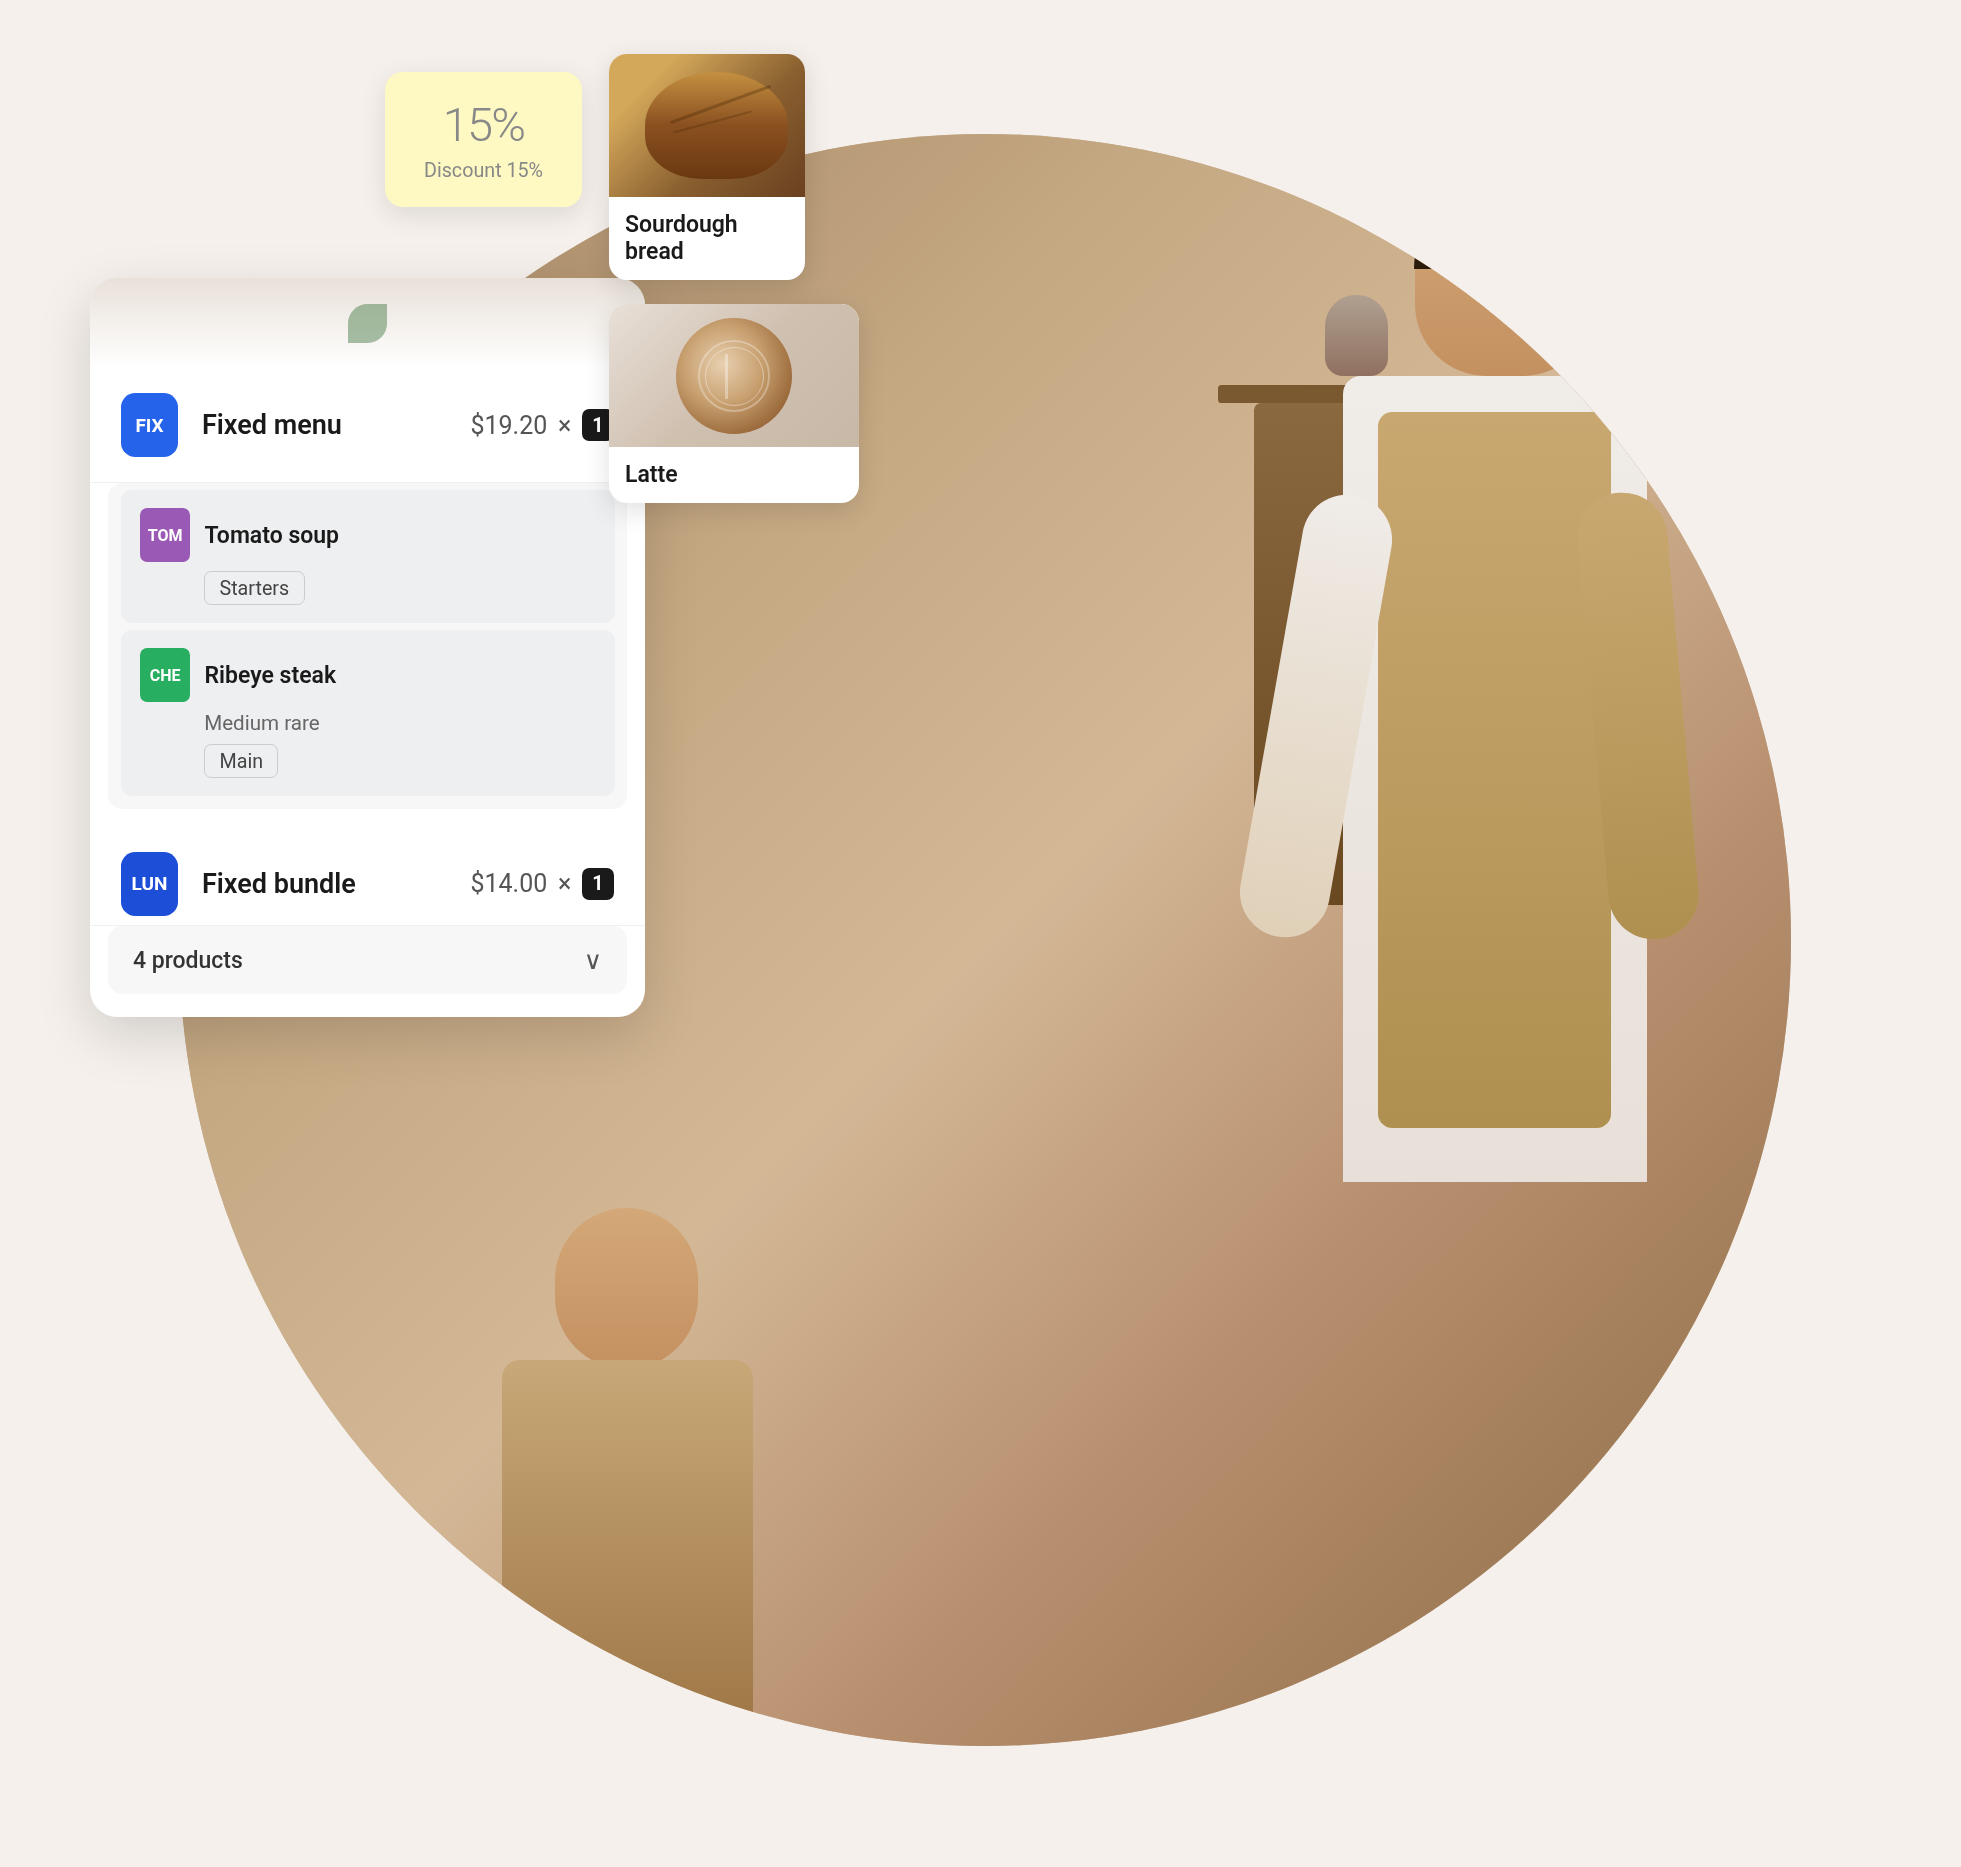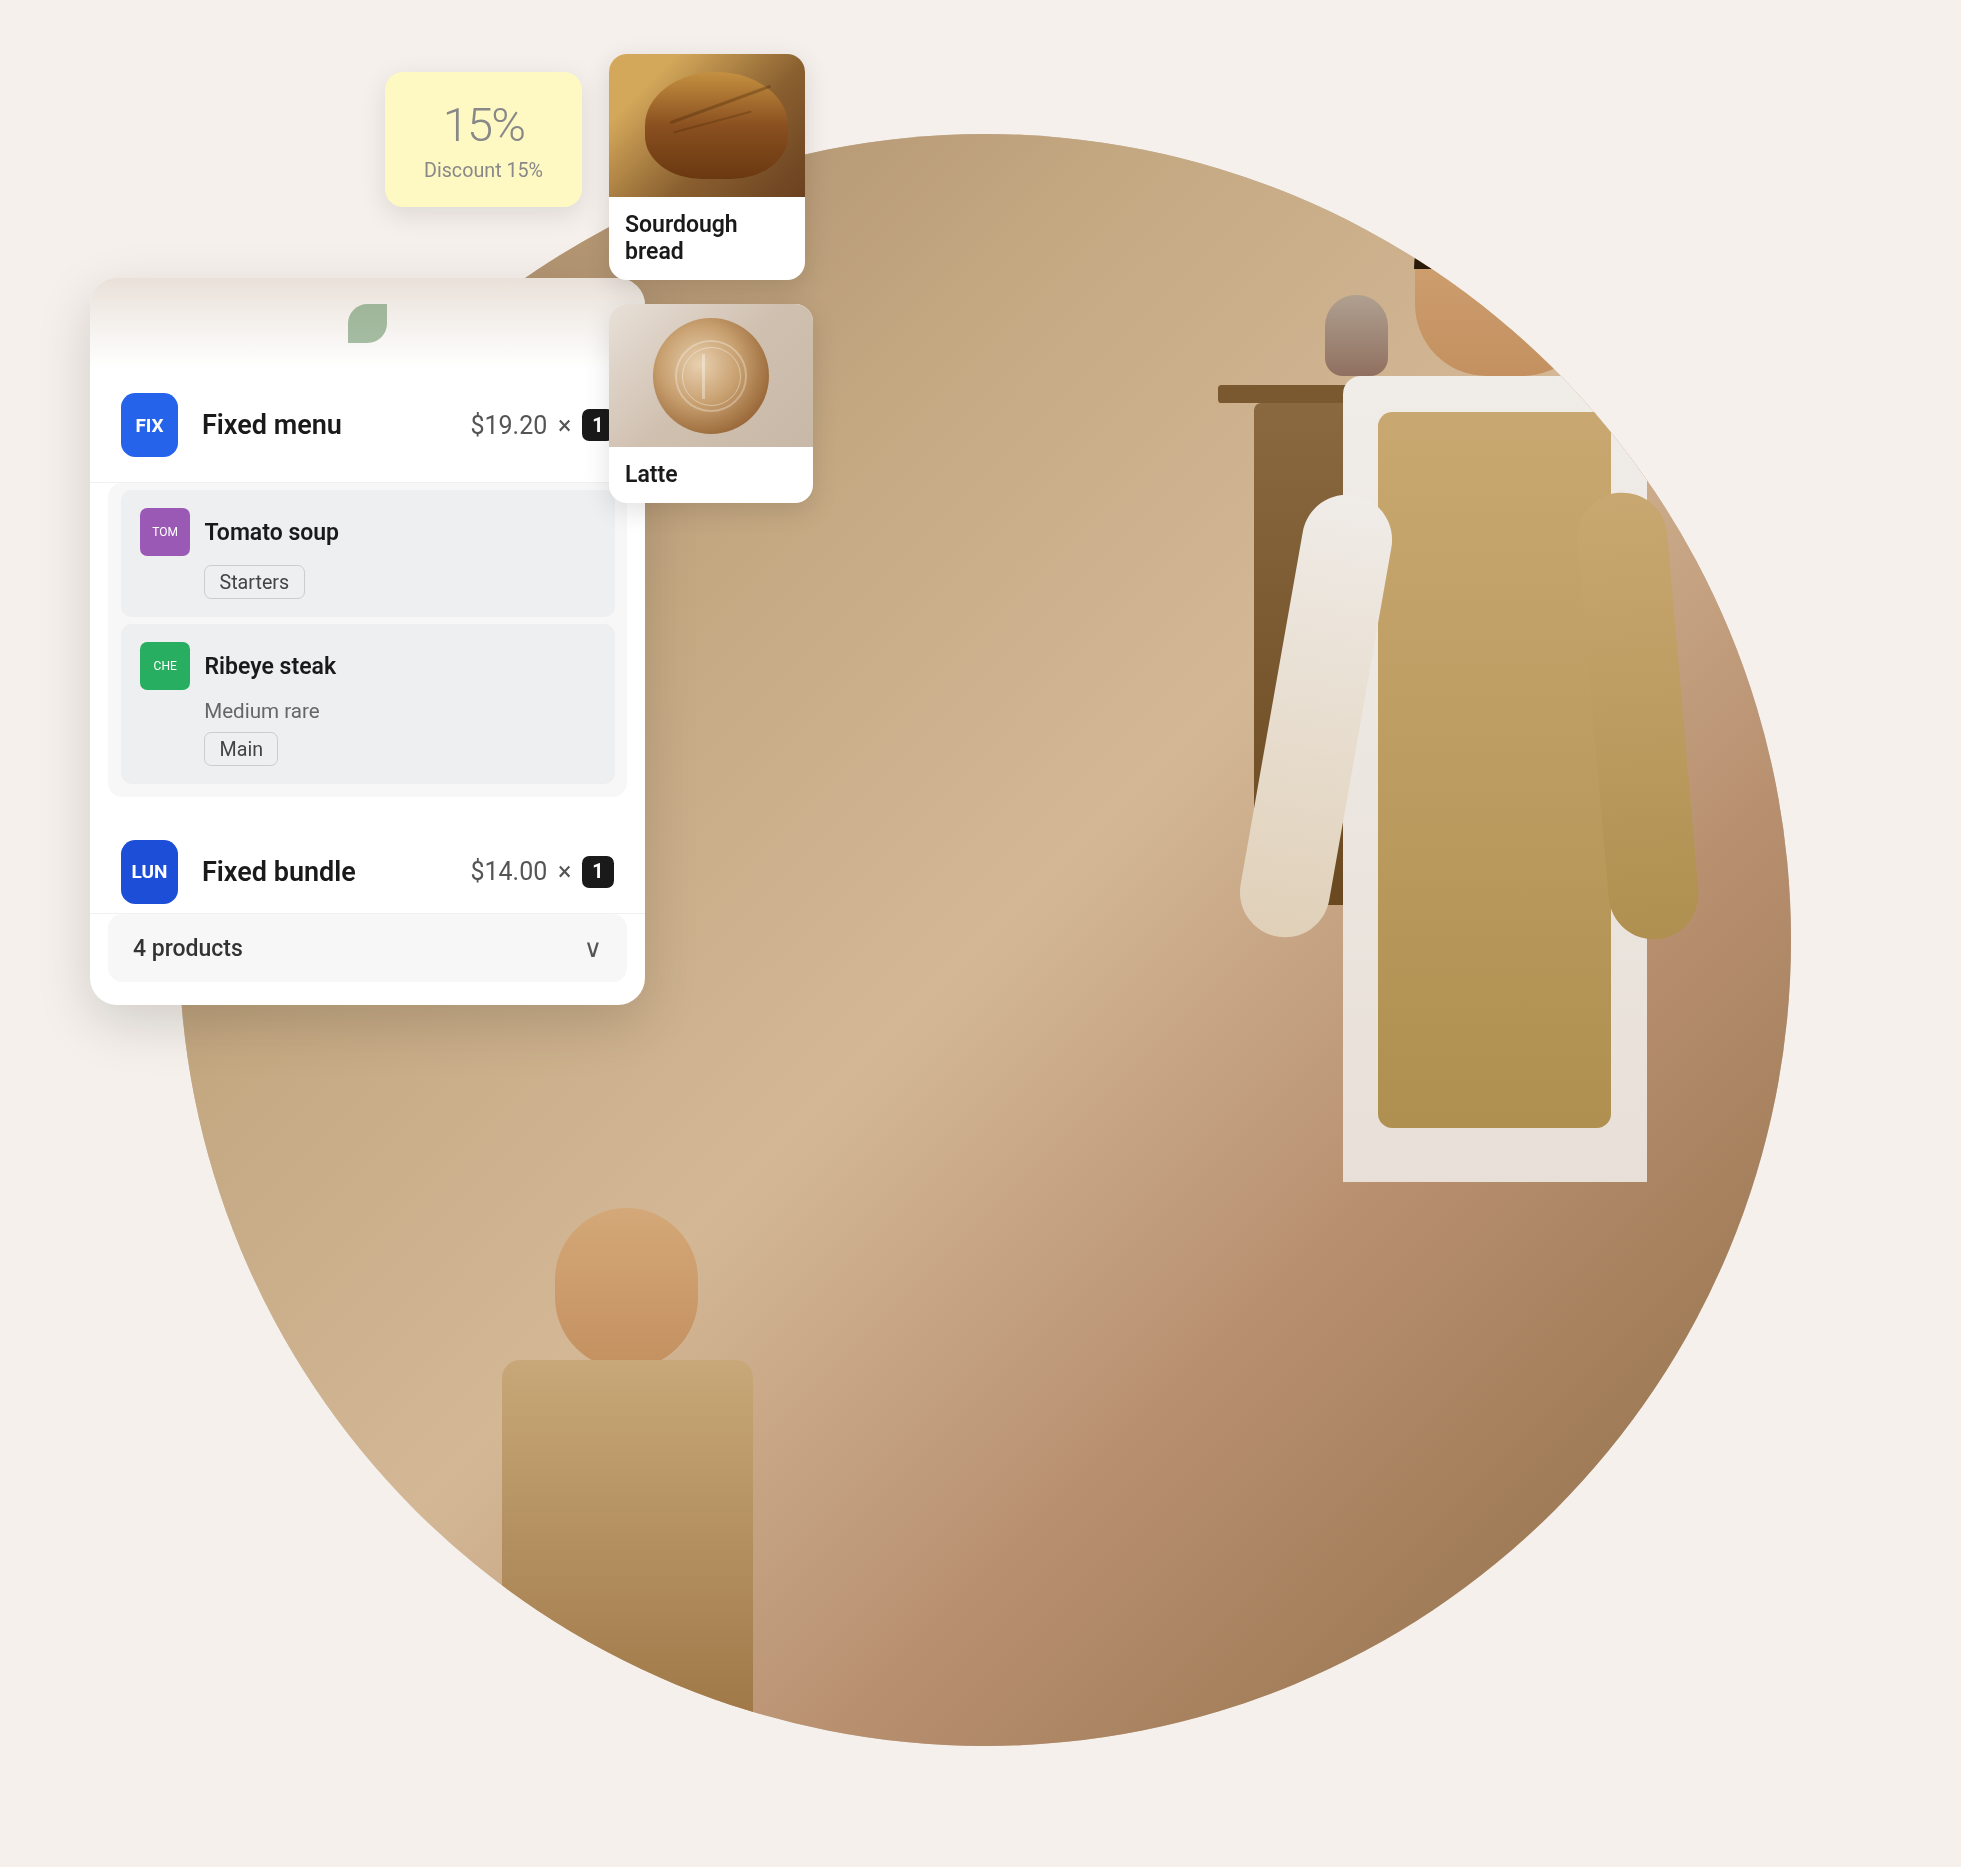--- a/index.html
+++ b/index.html
@@ -141,28 +141,28 @@
 
     .product-item-header {
       display: flex;
       align-items: center;
       gap: 14.3px;
       margin-bottom: 9px;
     }
 
     .product-badge {
       width: 50px;
-      height: 48px;
+      height: 54px;
       border-radius: 7.2px;
       display: flex;
       align-items: center;
       justify-content: center;
       color: white;
-      font-size: 12px;
-      font-weight: 400;
+      font-size: 16px;
+      font-weight: 700;
     }
 
     .badge-purple { background: #9b59b6; }
     .badge-green { background: #27ae60; }
 
     .product-name {
       font-size: 23px;
       font-weight: 600;
       color: #1a1a1a;
     }
@@ -245,21 +245,21 @@
       padding: 14.3px 16px;
       font-size: 23px;
       font-weight: 600;
       color: #1a1a1a;
     }
 
     .latte-card {
       position: absolute;
       top: 304px;
       left: 609px;
-      width: 204px;
+      width: 250px;
       background: white;
       border-radius: 18px;
       overflow: hidden;
       box-shadow: 0 7.2px 27px rgba(0,0,0,0.12);
       z-index: 20;
     }
 
     .latte-image {
       width: 100%;
       height: 143px;

